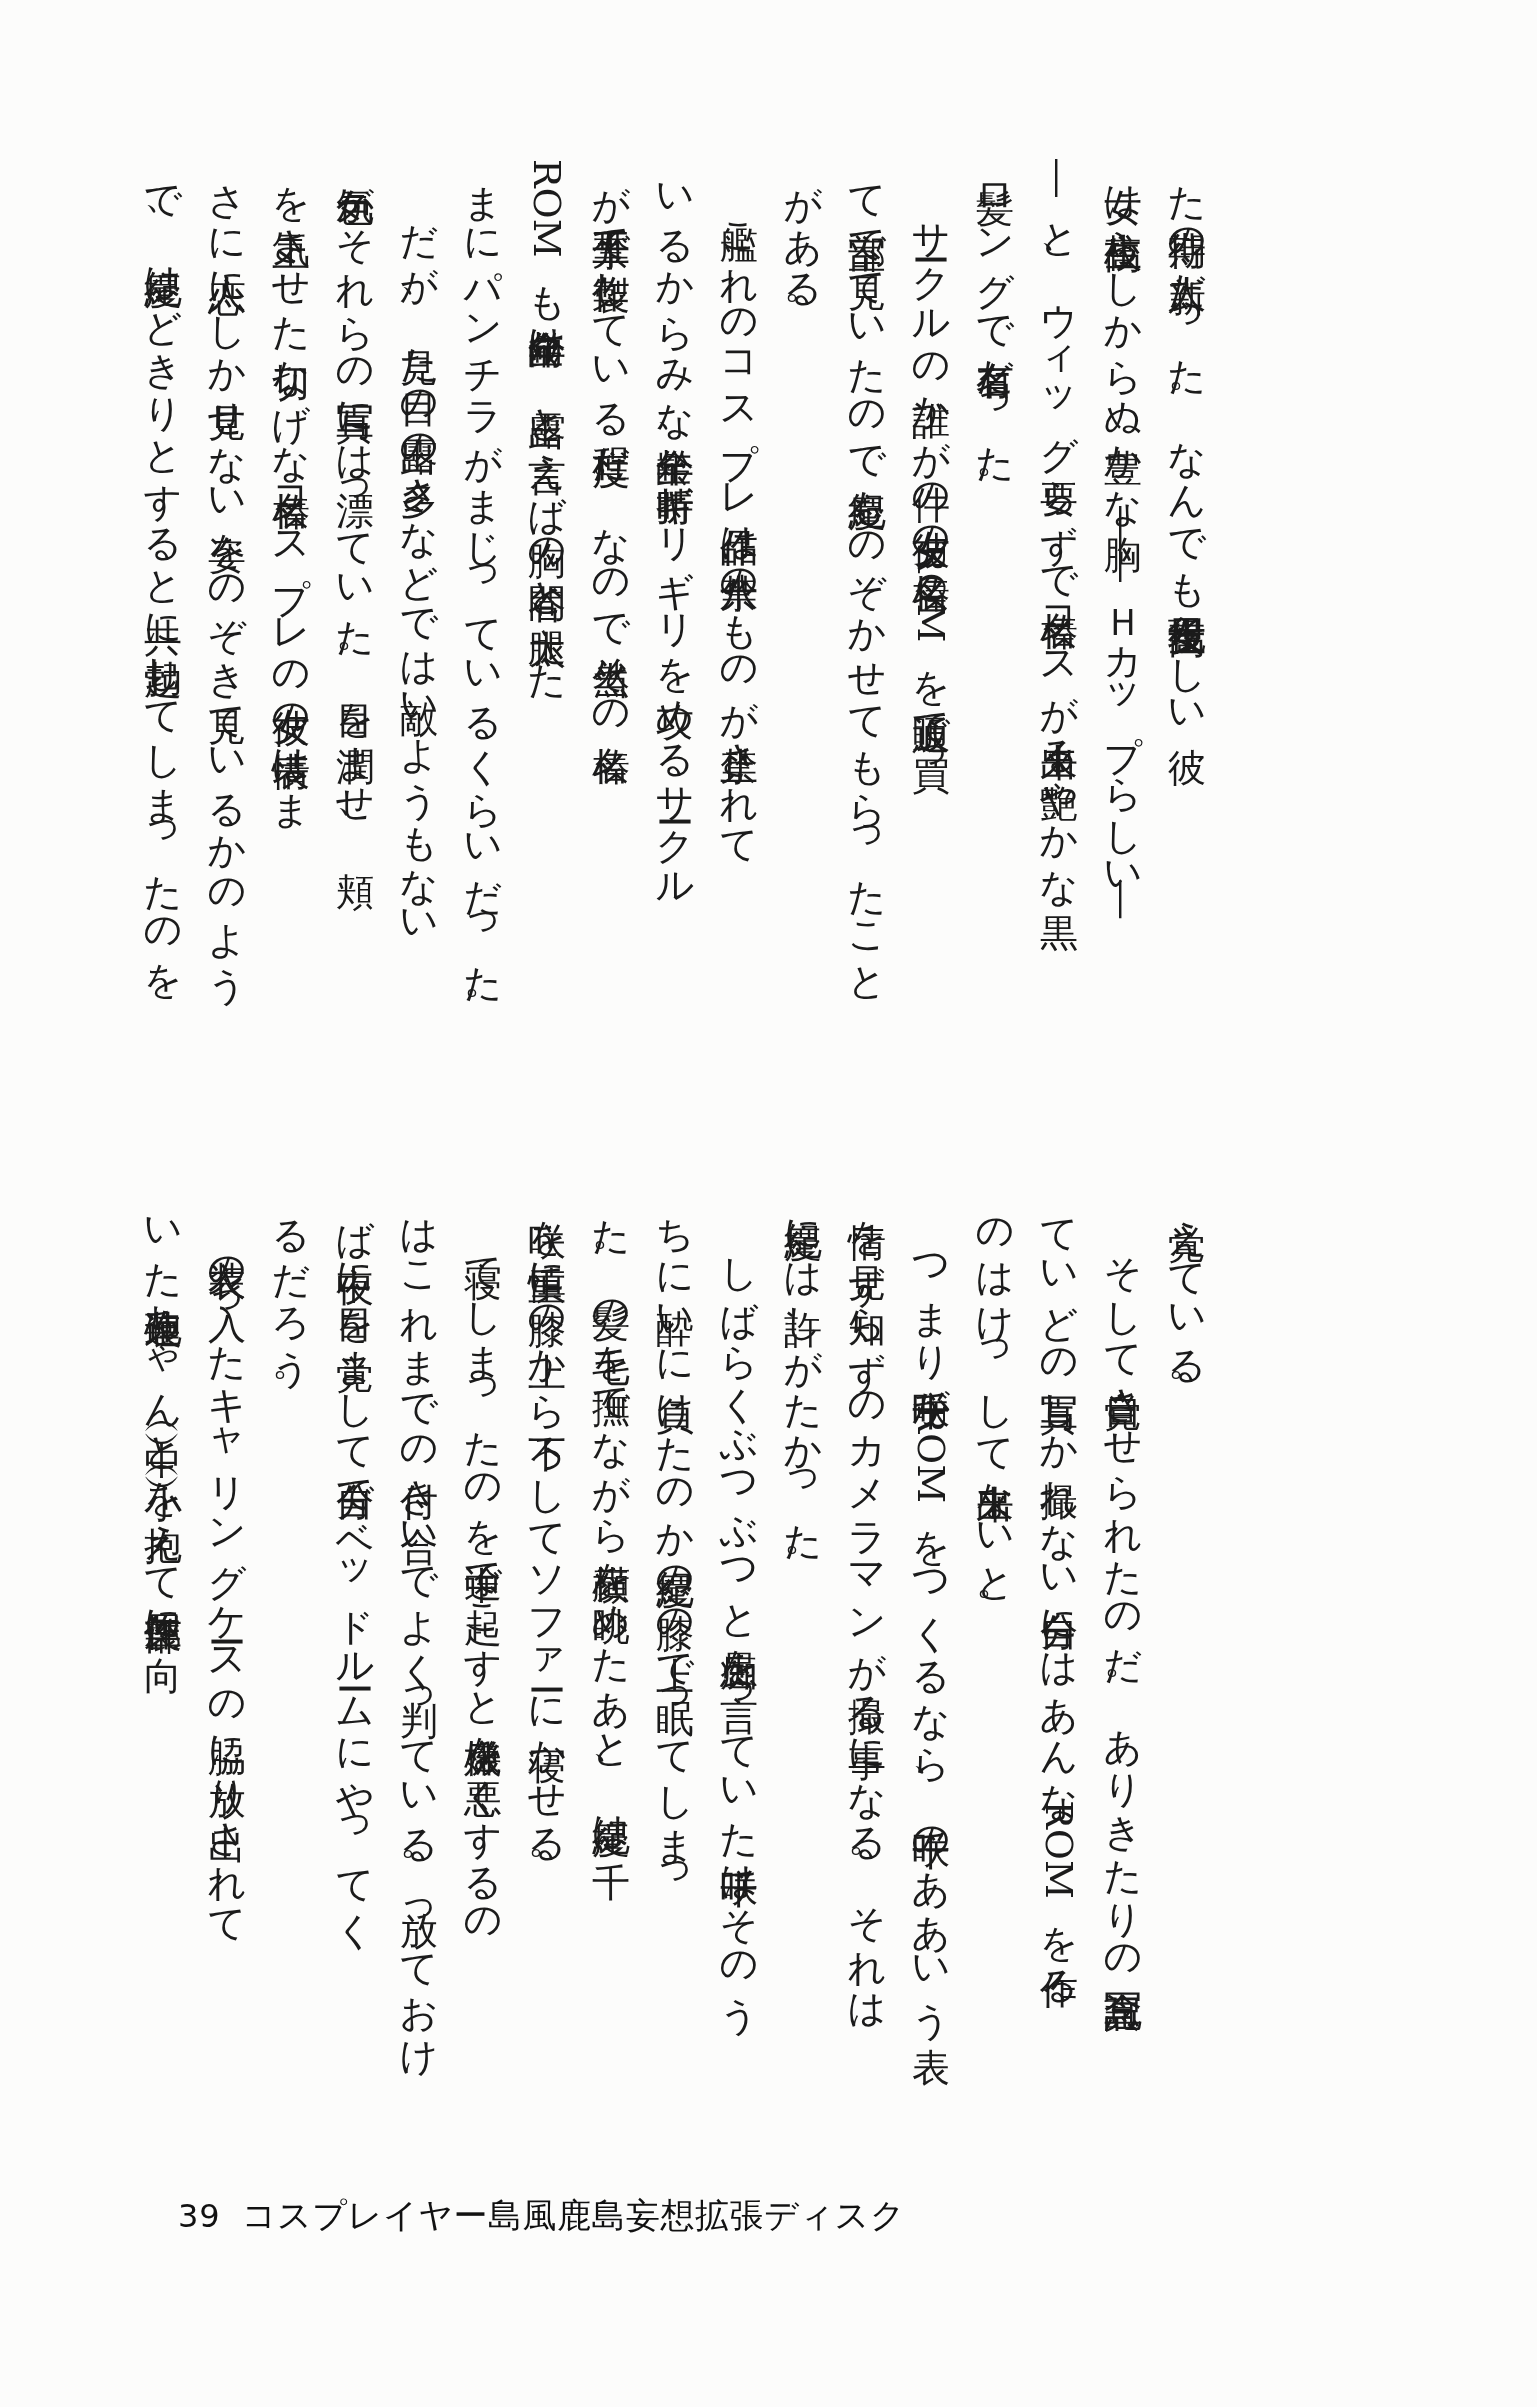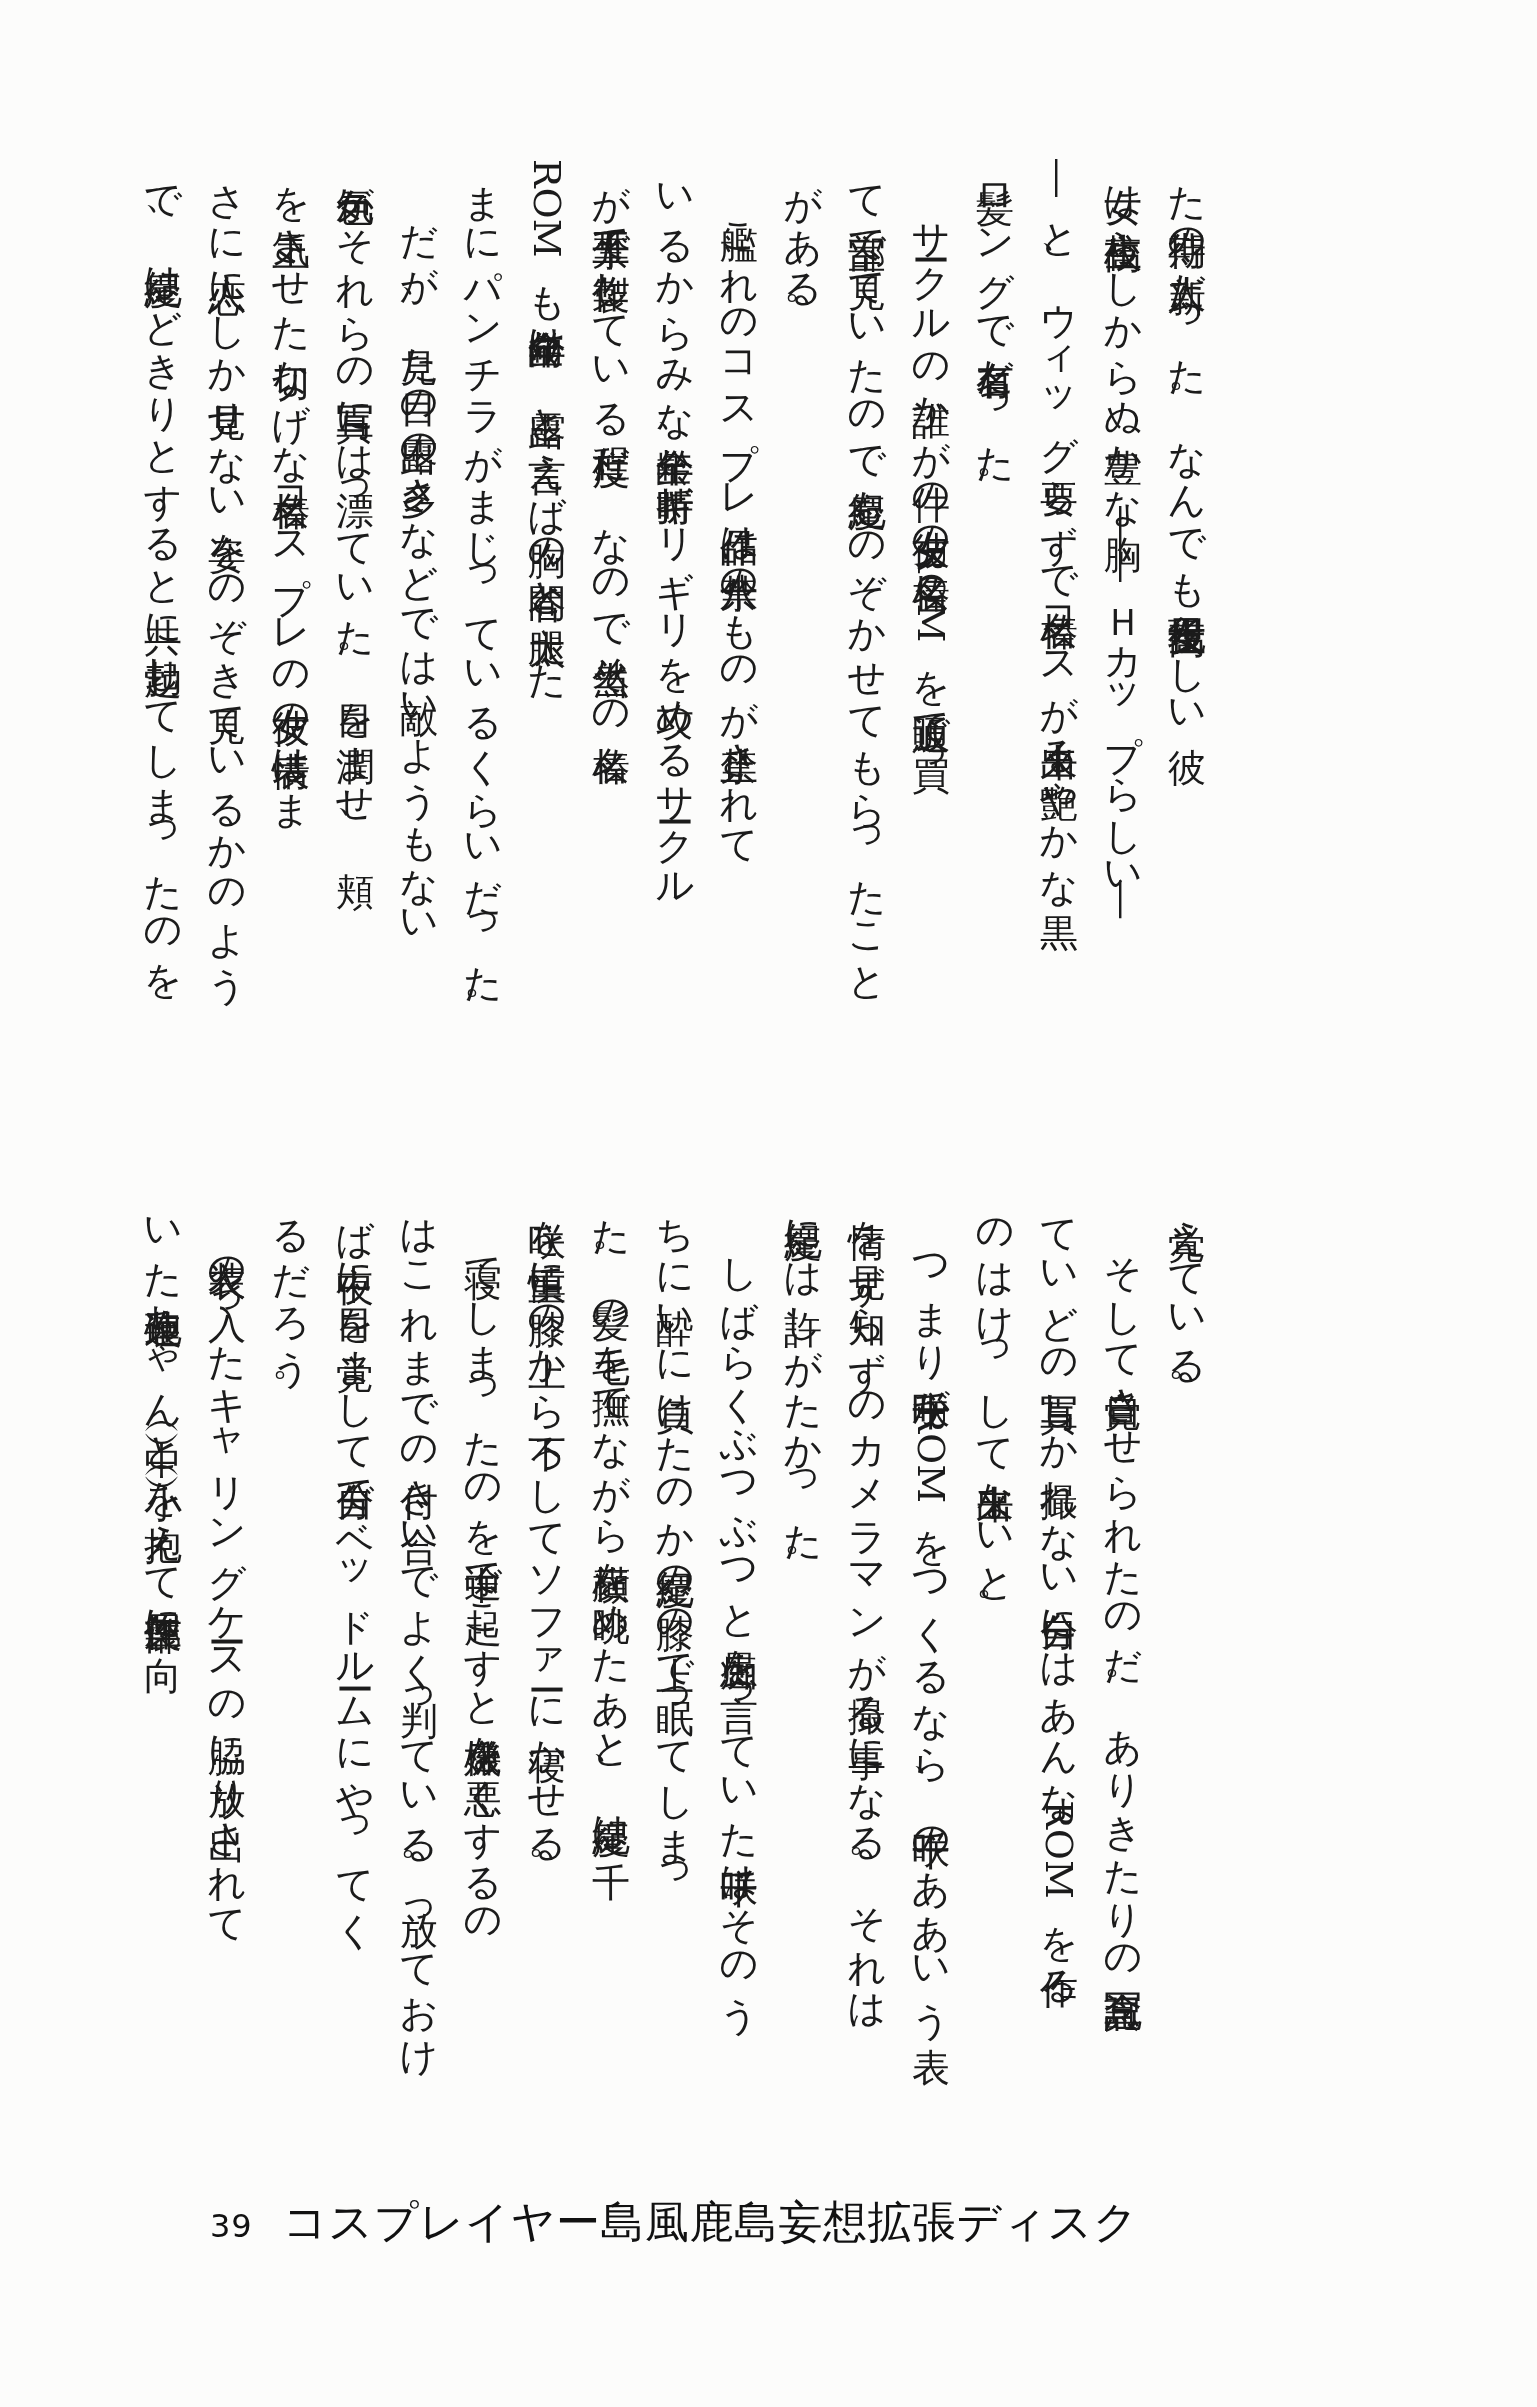--- a/index.html
+++ b/index.html
@@ -33,32 +33,31 @@
   .vcol {
     margin: 0;
     padding: 0;
   }
   .page-footer {
     position: absolute;
     top: 2193px;
     left: 178px;
     display: flex;
     align-items: baseline;
-    gap: 30px;
+    gap: 21px;
     color: #111;
-    margin-left: 32px;
   }
   .page-number {
     font-family: "DejaVu Sans", "Liberation Sans", sans-serif;
     font-size: 32px;
     letter-spacing: 1px;
   }
   .running-title {
     font-family: Liberation Mono, monospace;
-    font-size: 44px;
+    font-size: 34px;
     letter-spacing: 0.5px;
   }
 </style>
 </head>
 <body>
 
 <div class="page">
 
   <section class="vblock block-upper">
     <p class="vcol">た期待の新人だった。なんでも現役女子高生らしい彼</p>

